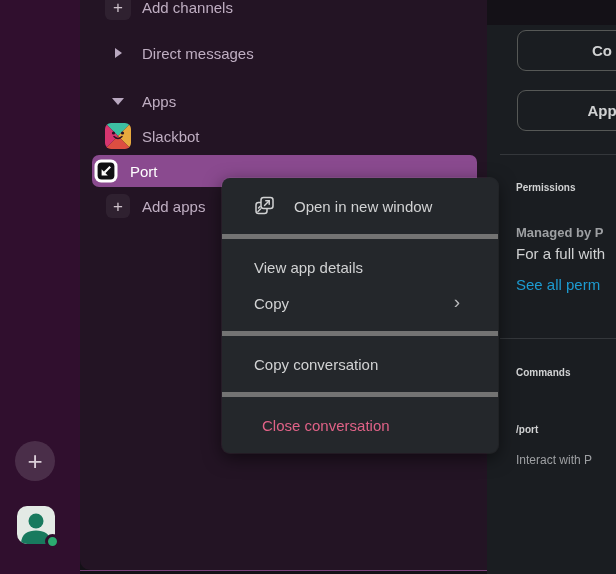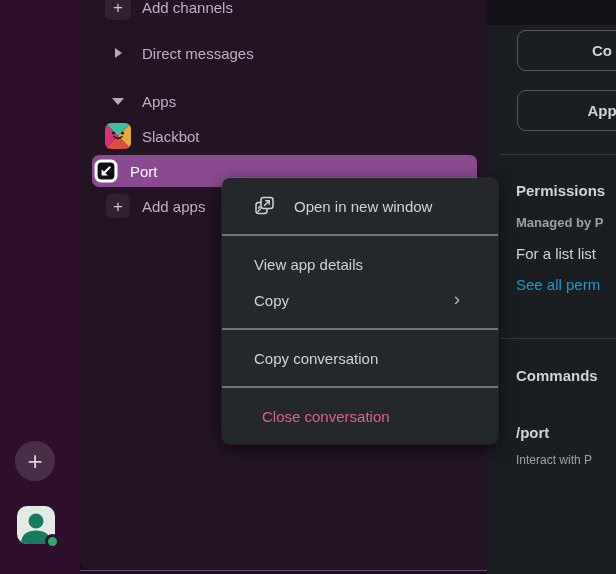--- a/index.html
+++ b/index.html
@@ -57,21 +57,21 @@
     background:#8a4a8f; color:#ffffff;
   }
 
   
   #ctxmenu {
     position:absolute; left:222px; top:178px; width:276px;
     background:#24272b; border-radius:8px;
     box-shadow:0 0 0 1px rgba(255,255,255,.06), 0 5px 18px rgba(0,0,0,.55);
     z-index:10;
   }
-  .menu-section { padding:10px 0; border-bottom:2px solid #737373; }
+  .menu-section { padding:10px 0; border-bottom:5px solid #737373; }
   .menu-section:last-child { border-bottom:none;margin-left:8px; }
   .menu-item {
     position:relative; height:36px; display:flex; align-items:center;
     padding:0 24px 0 32px; color:#d1d2d3; font-size:15px; cursor:pointer;
     white-space:nowrap;
   }
   .menu-item .mi-icon { width:22px; height:20px; margin-right:18px; flex:0 0 22px; }
   .menu-item.danger { color:#e06287; }
   .submenu-arrow { position:absolute; right:38px; top:50%; transform:translateY(-54%);
     font-size:19px; color:#b9babc; }
@@ -79,21 +79,21 @@
   
   .panel-btn {
     position:absolute; left:30px; width:170px; height:41px;
     border:1px solid #565856; border-radius:9px; background:transparent;
     color:#d1d2d3; font-size:15px; font-weight:700;
     font-family:"Liberation Sans", sans-serif;
     display:flex; align-items:center; justify-content:center; cursor:pointer;
   }
   .panel-divider { position:absolute; left:13px; right:-10px; height:1px; background:#34373b; }
   .ptext { position:absolute; left:29px; white-space:nowrap; }
-  .p-head { color:#d1d2d3; font-size:15px; font-weight:700; }
+  .p-head { color:#d1d2d3; font-size:10px; font-weight:700; }
   .p-small { color:#9ea0a3; font-size:13px; font-weight:700; }
   .p-body { color:#d1d2d3; font-size:15px; }
   .p-link { color:#1d9bd1; font-size:15px; cursor:pointer; }
 </style>
 </head>
 <body>
 
 <div id="screen">
 
   <div id="rail">
@@ -188,22 +188,22 @@
       <button class="panel-btn" style="top:5px;">
         <span>Co</span>
       </button>
       <button class="panel-btn" style="top:65px;">
         <span>App</span>
       </button>
 
       <div class="panel-divider" style="top:129px;"></div>
 
       <div class="ptext p-head" style="top:157px;">Permissions</div>
-      <div class="ptext p-small" style="top:190px;">Managed by P</div>
-      <div class="ptext p-body" style="top:220px;">For a list list</div>
+      <div class="ptext p-small" style="top:200px;">Managed by P</div>
+      <div class="ptext p-body" style="top:220px;">For a full with</div>
       <div class="ptext p-link" style="top:251px;">See all perm</div>
 
       <div class="panel-divider" style="top:313px;"></div>
 
       <div class="ptext p-head" style="top:342px;">Commands</div>
       <div class="ptext p-head" style="top:399px;">/port</div>
       <div class="ptext p-small" style="top:428px; font-weight:400; font-size:12px;">Interact with P</div>
     </div>
 
   </div>

